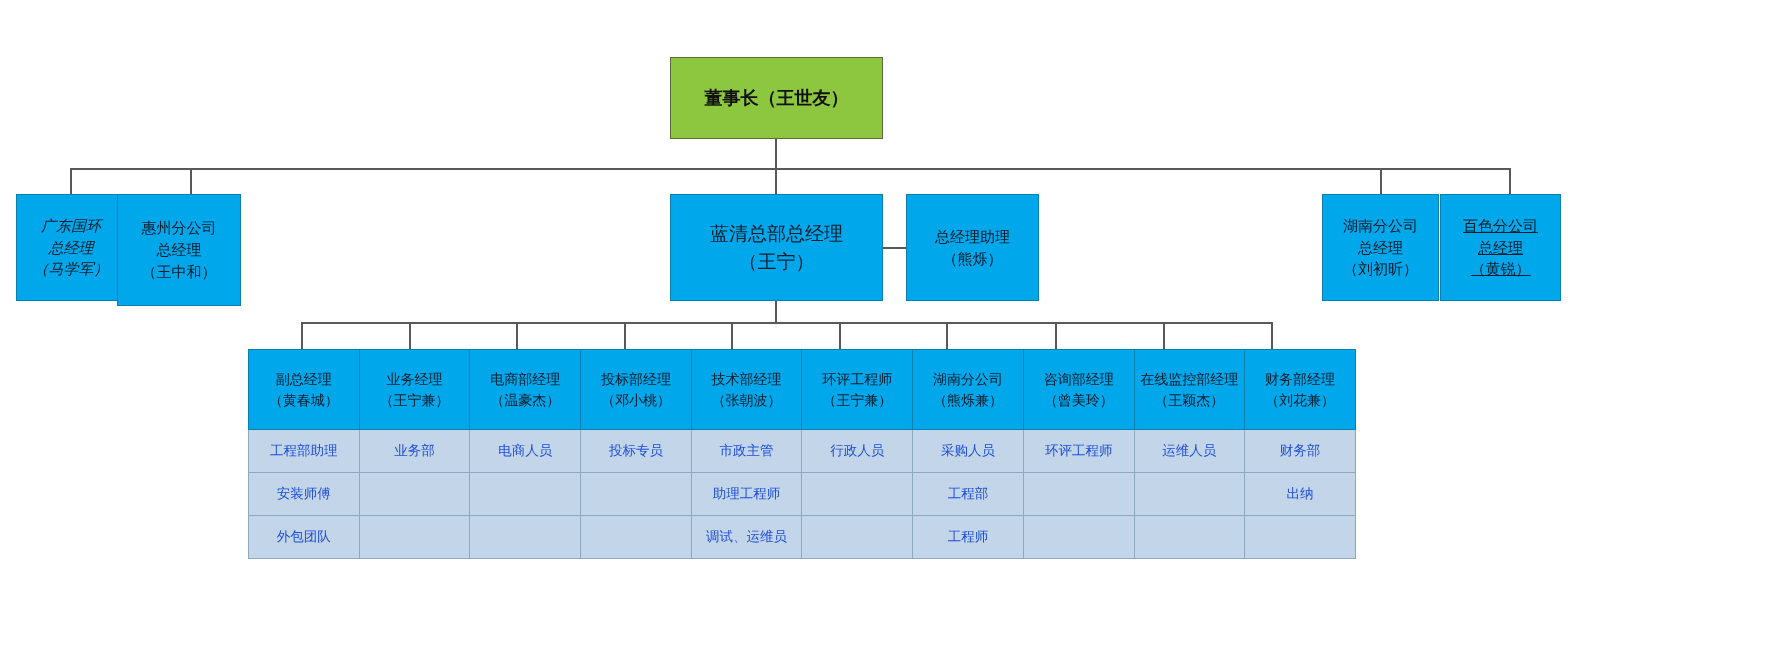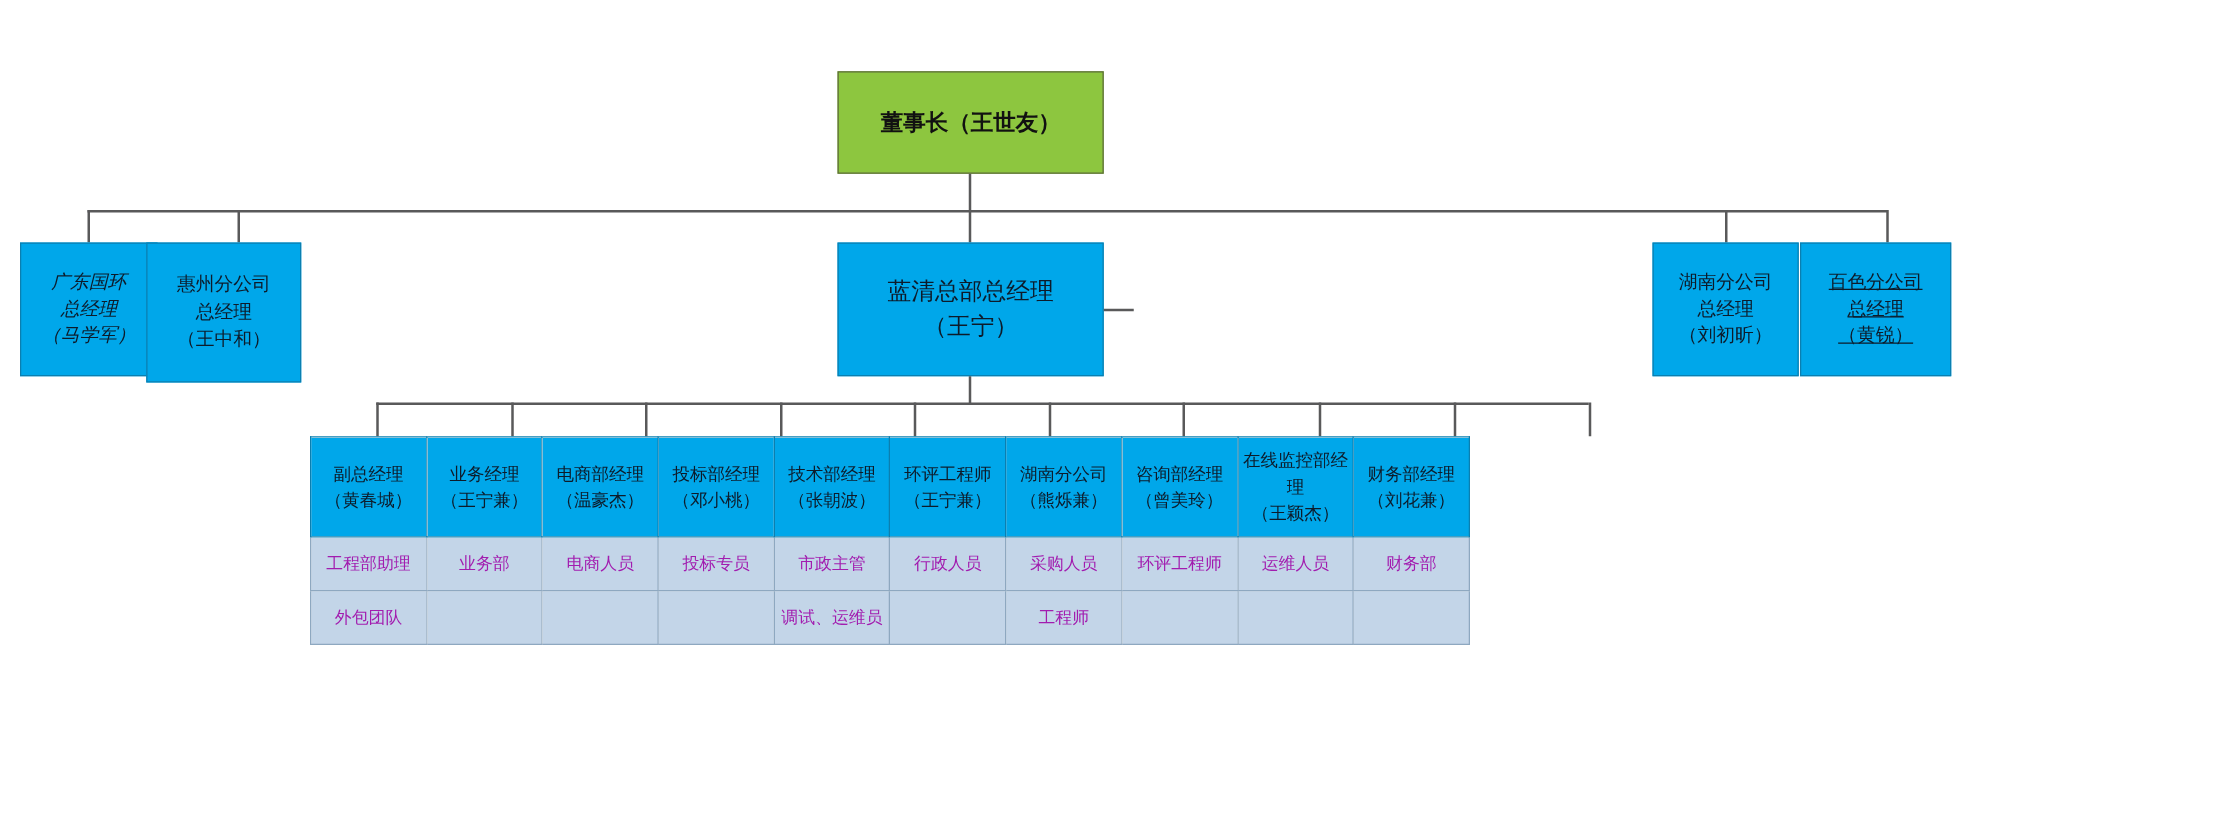--- a/index.html
+++ b/index.html
@@ -53,21 +53,21 @@
   }
   .node-blue.big { font-size: 19px; }
 
   
   #dept-matrix {
     position: absolute;
     left: 248px;
     top: 305px;
     border-collapse: collapse;
     table-layout: fixed;
-    width: 928px;
+    width: 1108px;
   }
   #dept-matrix th,
   #dept-matrix td {
     box-sizing: border-box;
     text-align: center;
     vertical-align: middle;
     font-weight: normal;
     padding: 0 2px;
     overflow: hidden;
   }
@@ -78,21 +78,21 @@
     font-size: 14px;
     color: #0d1b2a;
     line-height: 1.5;
     white-space: pre-line;
   }
   #dept-matrix td {
     background: #c3d5e8;
     border: 1px solid #8ea8c0;
     height: 43px;
     font-size: 13.5px;
-    color: #a21caf;
+    color: #1d4ed8;
   }
   #dept-matrix td.empty { color: transparent; }
 </style>
 </head>
 <body>
 
 <div id="chart-root">
 
   <div class="node node-chairman" style="left:670px; top:13px; width:213px; height:82px;">董事长（王世友）</div>
 
@@ -111,20 +111,22 @@
 （马学军）</div>
   <div class="node node-blue" style="left:117px; top:150px; width:124px; height:112px;">惠州分公司
 总经理
 （王中和）</div>
 
   <div class="node node-blue big" style="left:670px; top:150px; width:213px; height:107px;">蓝清总部总经理
 （王宁）</div>
 
   <div class="line h" style="left:883px; top:203px; width:24px;"></div>
 
+  <div class="node node-blue" style="left:906px; top:150px; width:133px; height:107px;">总经理助理
+（熊烁）</div>
 
   <div class="node node-blue" style="left:1322px; top:150px; width:117px; height:107px;">湖南分公司
 总经理
 （刘初昕）</div>
   <div class="node node-blue" style="left:1440px; top:150px; width:121px; height:107px;text-decoration:underline;">百色分公司
 总经理
 （黄锐）</div>
 
   <div class="line v" style="left:775px; top:257px; height:22px;"></div>
   <div class="line h" style="left:301px; top:278px; width:970px;"></div>
@@ -172,20 +174,32 @@
         <td>电商人员</td>
         <td>投标专员</td>
         <td>市政主管</td>
         <td>行政人员</td>
         <td>采购人员</td>
         <td>环评工程师</td>
         <td>运维人员</td>
         <td>财务部</td>
       </tr>
       <tr>
+        <td>安装师傅</td>
+        <td class="empty"></td>
+        <td class="empty"></td>
+        <td class="empty"></td>
+        <td>助理工程师</td>
+        <td class="empty"></td>
+        <td>工程部</td>
+        <td class="empty"></td>
+        <td class="empty"></td>
+        <td>出纳</td>
+      </tr>
+      <tr>
         <td>外包团队</td>
         <td class="empty"></td>
         <td class="empty"></td>
         <td class="empty"></td>
         <td>调试、运维员</td>
         <td class="empty"></td>
         <td>工程师</td>
         <td class="empty"></td>
         <td class="empty"></td>
         <td class="empty"></td>

